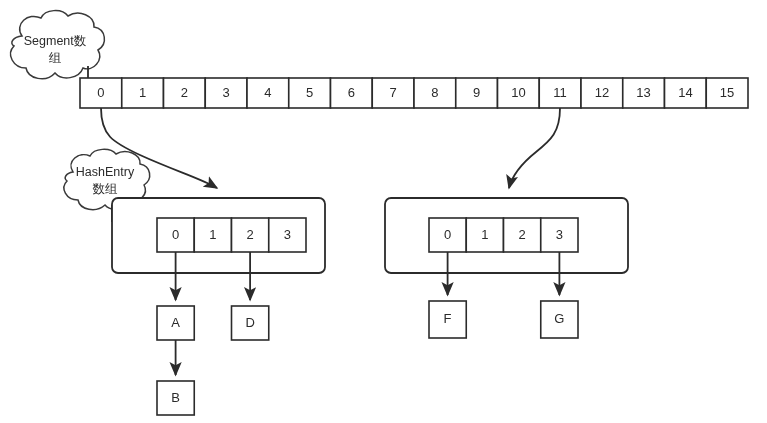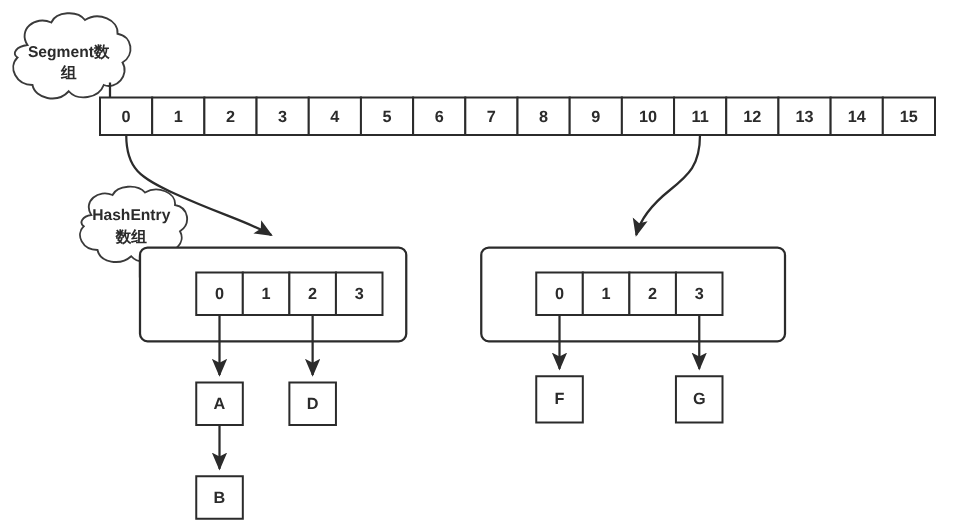--- a/index.html
+++ b/index.html
@@ -11,21 +11,20 @@
     width: 767px;
     height: 423px;
     font-family: "Liberation Sans", sans-serif;
     overflow: hidden;
   }
   #diagram-root {
     position: relative;
     width: 705px;
     height: 423px;
     background: #ffffff;
-    font-weight: bold;
   }
   svg#diagram-svg {
     display: block;
     width: 767px;
     height: 423px;
   }
   .cell-rect {
     fill: #ffffff;
     stroke: #2b2b2b;
     stroke-width: 1.6;

